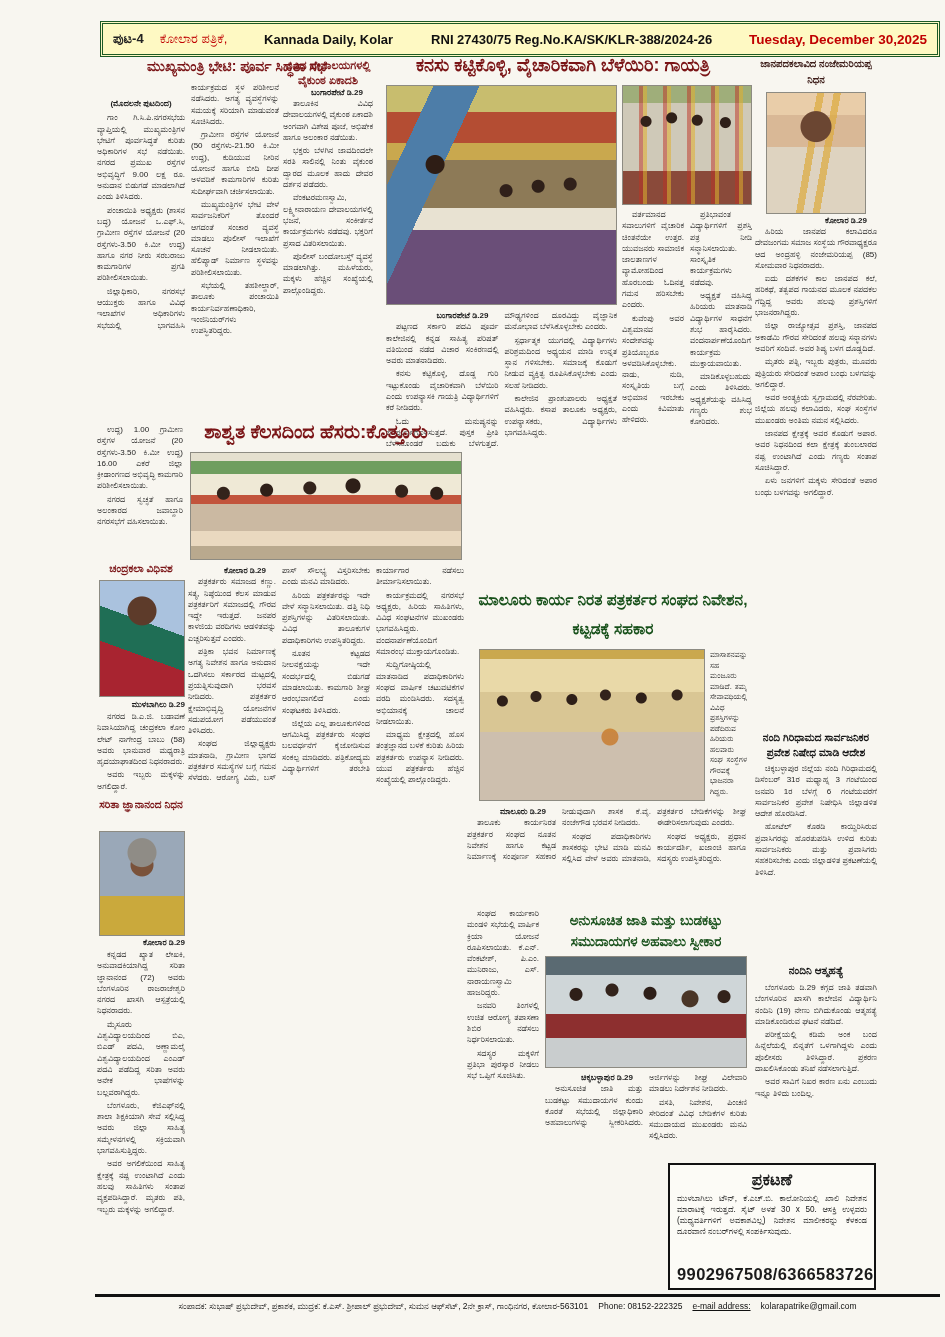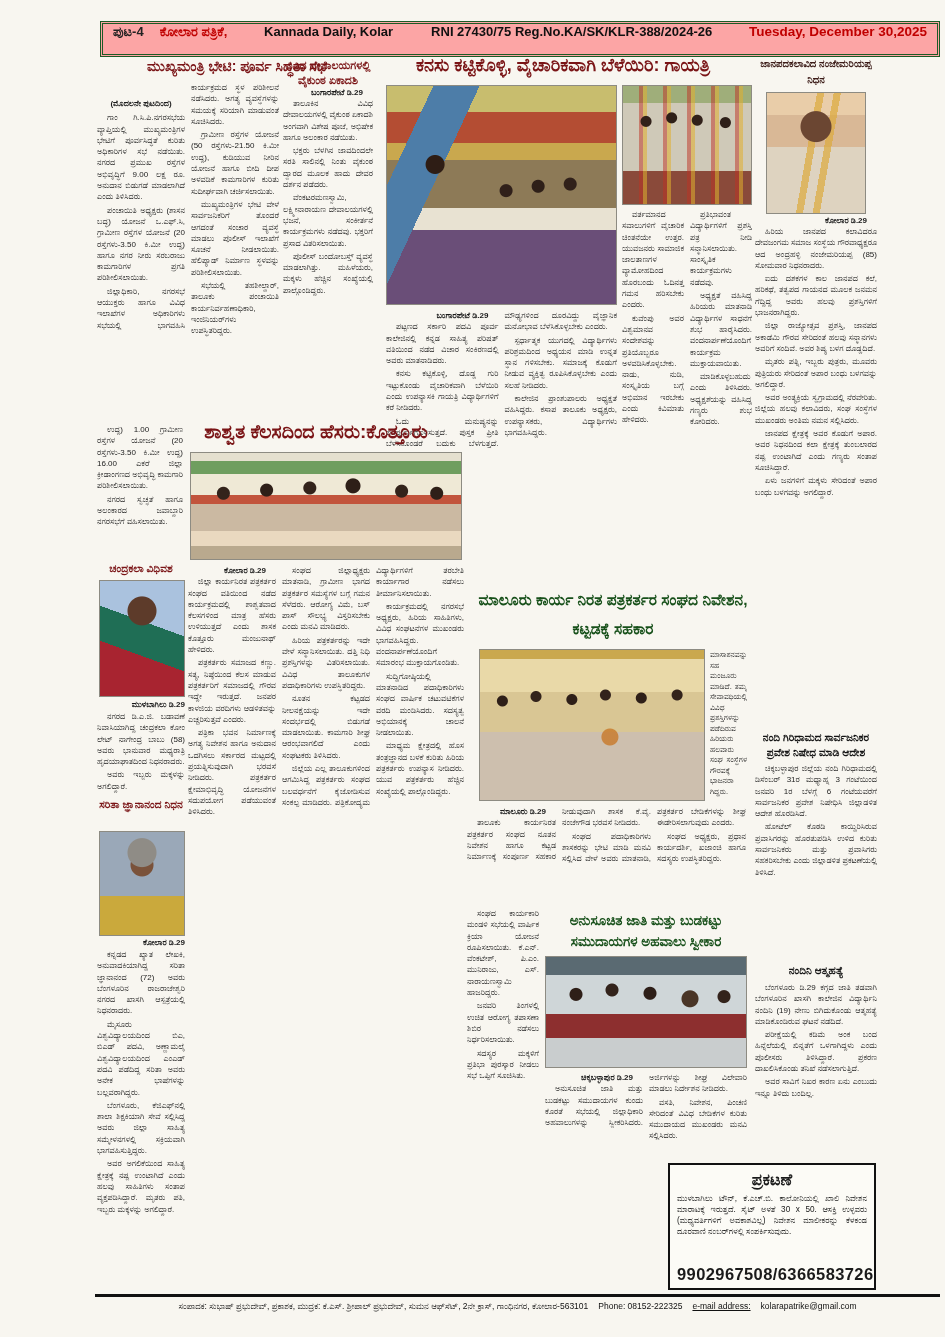--- a/index.html
+++ b/index.html
@@ -1,23 +1,23 @@
 <!DOCTYPE html>
 <html><head>
 <meta charset="utf-8">
 <style>
   html,body{margin:0;padding:0;background:#c9c7c2;}
   .sheet{position:relative;width:945px;height:1337px;margin:0 auto;background:#f8f6f0;
          font-family:"Liberation Sans","DejaVu Sans",sans-serif;color:#1a1a1a;overflow:hidden;}
   .abs{position:absolute;}
   
-  .masthead{display:flex;gap:16px;padding:0 10px;box-sizing:border-box;
-            border:3px double #1c5a26;background:#fca5a5;height:36px;}
+  .masthead{display:flex;align-items:center;gap:16px;padding:0 10px;box-sizing:border-box;
+            border:3px double #1c5a26;background:#fef9c3;height:36px;}
   .mh-page{font-weight:bold;font-size:13px;color:#222;}
-  .mh-name{font-weight:bold;font-size:13px;color:#c00000;}
+  .mh-name{font-weight:normal;font-size:13px;color:#c00000;}
   .mh-center{flex:1;display:flex;gap:38px;justify-content:center;font-weight:bold;font-size:13px;color:#111;}
   .mh-date{font-weight:bold;font-size:13.5px;color:#c00000;}
   
   .hl{font-weight:bold;text-align:center;}
   .hl-maroon{color:#7a1416;}
   .hl-green{color:#17501a;}
   .subhead{font-weight:bold;text-align:center;color:#141414;}
   
   .b{font-size:8px;line-height:11.3px;text-align:justify;overflow:hidden;color:#1c1c1c;}
   .cols2{column-count:2;column-gap:6px;}
@@ -153,21 +153,21 @@
       <p class="para">ಅಧ್ಯಕ್ಷತೆ ವಹಿಸಿದ್ದ ಹಿರಿಯರು ಮಾತನಾಡಿ ವಿದ್ಯಾರ್ಥಿಗಳ ಸಾಧನೆಗೆ ಶುಭ ಹಾರೈಸಿದರು. ವಂದನಾರ್ಪಣೆಯೊಂದಿಗೆ ಕಾರ್ಯಕ್ರಮ ಮುಕ್ತಾಯವಾಯಿತು.</p>
       <p class="para">ಮಾಡಿಕೊಳ್ಳಬಹುದು ಎಂದು ತಿಳಿಸಿದರು. ಅಧ್ಯಕ್ಷಶೆಯನ್ನು ವಹಿಸಿದ್ದ ಗಣ್ಯರು ಶುಭ ಕೋರಿದರು.</p>
     </div>
 
   <div class="abs rightcol" style="left:755px;top:56px;width:122px;height:1232px;overflow:hidden;">
     <div class="subhead" style="font-size:10px;line-height:16px;color:#3c1c18;">ಜಾನಪದಕಲಾವಿದ ನಂಜೇಮರಿಯಪ್ಪ ನಿಧನ</div>
     <div class="photo ph-elder rc-photo" style="width:100px;height:122px;"></div>
     <div class="dateline">ಕೋಲಾರ ಡಿ.29</div>
     <div class="b" style="height:498px;flex:none;">
         <p class="para">ಹಿರಿಯ ಜಾನಪದ ಕಲಾವಿದರೂ ದೇವಜಂಗಮ ಸಮಾಜ ಸಂಸ್ಥೆಯ ಗೌರವಾಧ್ಯಕ್ಷರೂ ಆದ ಅಂದ್ರಹಳ್ಳಿ ನಂಜೇಮರಿಯಪ್ಪ (85) ಸೋಮವಾರ ನಿಧನರಾದರು.</p>
-        <p class="para">ಐದು ದಶಕಗಳ ಕಾಲ ಜಾನಪದ ಕಲೆ, ಹರಿಕಥೆ, ತತ್ವಪದ ಗಾಯನದ ಮೂಲಕ ಜನಮನ ಗೆದ್ದಿದ್ದ ಅವರು ಹಲವು ಪ್ರಶಸ್ತಿಗಳಿಗೆ ಭಾಜನರಾಗಿದ್ದರು.</p>
+        <p class="para">ಐದು ದಶಕಗಳ ಕಾಲ ಜಾನಪದ ಕಲೆ, ಹರಿಕಥೆ, ತತ್ವಪದ ಗಾಯನದ ಮೂಲಕ ನಪದಕಲ ಗೆದ್ದಿದ್ದ ಅವರು ಹಲವು ಪ್ರಶಸ್ತಿಗಳಿಗೆ ಭಾಜನರಾಗಿದ್ದರು.</p>
         <p class="para">ಜಿಲ್ಲಾ ರಾಜ್ಯೋತ್ಸವ ಪ್ರಶಸ್ತಿ, ಜಾನಪದ ಅಕಾಡೆಮಿ ಗೌರವ ಸೇರಿದಂತೆ ಹಲವು ಸನ್ಮಾನಗಳು ಅವರಿಗೆ ಸಂದಿವೆ. ಅವರ ಶಿಷ್ಯ ಬಳಗ ದೊಡ್ಡದಿದೆ.</p>
         <p class="para">ಮೃತರು ಪತ್ನಿ, ಇಬ್ಬರು ಪುತ್ರರು, ಮೂವರು ಪುತ್ರಿಯರು ಸೇರಿದಂತೆ ಅಪಾರ ಬಂಧು ಬಳಗವನ್ನು ಅಗಲಿದ್ದಾರೆ.</p>
         <p class="para">ಅವರ ಅಂತ್ಯಕ್ರಿಯೆ ಸ್ವಗ್ರಾಮದಲ್ಲಿ ನೆರವೇರಿತು. ಜಿಲ್ಲೆಯ ಹಲವು ಕಲಾವಿದರು, ಸಂಘ ಸಂಸ್ಥೆಗಳ ಮುಖಂಡರು ಅಂತಿಮ ನಮನ ಸಲ್ಲಿಸಿದರು.</p>
         <p class="para">ಜಾನಪದ ಕ್ಷೇತ್ರಕ್ಕೆ ಅವರ ಕೊಡುಗೆ ಅಪಾರ. ಅವರ ನಿಧನದಿಂದ ಕಲಾ ಕ್ಷೇತ್ರಕ್ಕೆ ತುಂಬಲಾರದ ನಷ್ಟ ಉಂಟಾಗಿದೆ ಎಂದು ಗಣ್ಯರು ಸಂತಾಪ ಸೂಚಿಸಿದ್ದಾರೆ.</p>
         <p class="para">ಏಳು ಜನಗಳಿಗೆ ಮಕ್ಕಳು ಸೇರಿದಂತೆ ಅಪಾರ ಬಂಧು ಬಳಗವನ್ನು ಅಗಲಿದ್ದಾರೆ.</p>
       </div>
     <div class="subhead" style="font-size:10.5px;line-height:15px;margin:6px 0 3px;">ನಂದಿ ಗಿರಿಧಾಮದ ಸಾರ್ವಜನಿಕರ ಪ್ರವೇಶ ನಿಷೇಧ ಮಾಡಿ ಆದೇಶ</div>
     <div class="b" style="height:196px;flex:none;">
         <p class="para">ಚಿಕ್ಕಬಳ್ಳಾಪುರ ಜಿಲ್ಲೆಯ ನಂದಿ ಗಿರಿಧಾಮದಲ್ಲಿ ಡಿಸೆಂಬರ್ 31ರ ಮಧ್ಯಾಹ್ನ 3 ಗಂಟೆಯಿಂದ ಜನವರಿ 1ರ ಬೆಳಗ್ಗೆ 6 ಗಂಟೆಯವರೆಗೆ ಸಾರ್ವಜನಿಕರ ಪ್ರವೇಶ ನಿಷೇಧಿಸಿ ಜಿಲ್ಲಾಡಳಿತ ಆದೇಶ ಹೊರಡಿಸಿದೆ.</p>
         <p class="para">ಹೋಟೆಲ್ ಕೊಠಡಿ ಕಾಯ್ದಿರಿಸಿರುವ ಪ್ರವಾಸಿಗರನ್ನು ಹೊರತುಪಡಿಸಿ ಉಳಿದ ಕುರಿತು ಸಾರ್ವಜನಿಕರು ಮತ್ತು ಪ್ರವಾಸಿಗರು ಸಹಕರಿಸಬೇಕು ಎಂದು ಜಿಲ್ಲಾಡಳಿತ ಪ್ರಕಟಣೆಯಲ್ಲಿ ತಿಳಿಸಿದೆ.</p>
@@ -178,21 +178,20 @@
         <p class="para">ಪರೀಕ್ಷೆಯಲ್ಲಿ ಕಡಿಮೆ ಅಂಕ ಬಂದ ಹಿನ್ನೆಲೆಯಲ್ಲಿ ಖಿನ್ನತೆಗೆ ಒಳಗಾಗಿದ್ದಳು ಎಂದು ಪೊಲೀಸರು ತಿಳಿಸಿದ್ದಾರೆ. ಪ್ರಕರಣ ದಾಖಲಿಸಿಕೊಂಡು ತನಿಖೆ ನಡೆಸಲಾಗುತ್ತಿದೆ.</p>
         <p class="para">ಅವರ ಸಾವಿಗೆ ನಿಖರ ಕಾರಣ ಏನು ಎಂಬುದು ಇನ್ನೂ ತಿಳಿದು ಬಂದಿಲ್ಲ.</p>
       </div>
   </div>
 
   <div class="abs hl hl-maroon" style="left:163px;top:421px;width:306px;font-size:19px;white-space:nowrap;">ಶಾಶ್ವತ ಕೆಲಸದಿಂದ ಹೆಸರು:ಕೊತ್ತೂರು</div>
   <div class="abs photo ph-lamp" style="left:190px;top:452px;width:272px;height:108px;"></div>
   <div class="abs b cols3" style="left:188px;top:565px;width:276px;height:723px;">
     <div class="dateline">ಕೋಲಾರ ಡಿ.29</div>
     <div>
-        <p class="para">ಜಿಲ್ಲಾ ಕಾರ್ಯನಿರತ ಪತ್ರಕರ್ತರ ಸಂಘದ ವತಿಯಿಂದ ನಡೆದ ಕಾರ್ಯಕ್ರಮದಲ್ಲಿ ಶಾಶ್ವತವಾದ ಕೆಲಸಗಳಿಂದ ಮಾತ್ರ ಹೆಸರು ಉಳಿಯುತ್ತದೆ ಎಂದು ಶಾಸಕ ಕೊತ್ತೂರು ಮಂಜುನಾಥ್ ಹೇಳಿದರು.</p>
         <p class="para">ಪತ್ರಕರ್ತರು ಸಮಾಜದ ಕಣ್ಣು. ಸತ್ಯ, ನಿಷ್ಠೆಯಿಂದ ಕೆಲಸ ಮಾಡುವ ಪತ್ರಕರ್ತರಿಗೆ ಸಮಾಜದಲ್ಲಿ ಗೌರವ ಇದ್ದೇ ಇರುತ್ತದೆ. ಜನಪರ ಕಾಳಜಿಯ ವರದಿಗಳು ಆಡಳಿತವನ್ನು ಎಚ್ಚರಿಸುತ್ತವೆ ಎಂದರು.</p>
         <p class="para">ಪತ್ರಿಕಾ ಭವನ ನಿರ್ಮಾಣಕ್ಕೆ ಅಗತ್ಯ ನಿವೇಶನ ಹಾಗೂ ಅನುದಾನ ಒದಗಿಸಲು ಸರ್ಕಾರದ ಮಟ್ಟದಲ್ಲಿ ಪ್ರಯತ್ನಿಸುವುದಾಗಿ ಭರವಸೆ ನೀಡಿದರು. ಪತ್ರಕರ್ತರ ಕ್ಷೇಮಾಭಿವೃದ್ಧಿ ಯೋಜನೆಗಳ ಸದುಪಯೋಗ ಪಡೆಯುವಂತೆ ತಿಳಿಸಿದರು.</p>
         <p class="para">ಸಂಘದ ಜಿಲ್ಲಾಧ್ಯಕ್ಷರು ಮಾತನಾಡಿ, ಗ್ರಾಮೀಣ ಭಾಗದ ಪತ್ರಕರ್ತರ ಸಮಸ್ಯೆಗಳ ಬಗ್ಗೆ ಗಮನ ಸೆಳೆದರು. ಆರೋಗ್ಯ ವಿಮೆ, ಬಸ್ ಪಾಸ್ ಸೌಲಭ್ಯ ವಿಸ್ತರಿಸಬೇಕು ಎಂದು ಮನವಿ ಮಾಡಿದರು.</p>
         <p class="para">ಹಿರಿಯ ಪತ್ರಕರ್ತರನ್ನು ಇದೇ ವೇಳೆ ಸನ್ಮಾನಿಸಲಾಯಿತು. ದತ್ತಿ ನಿಧಿ ಪ್ರಶಸ್ತಿಗಳನ್ನು ವಿತರಿಸಲಾಯಿತು. ವಿವಿಧ ತಾಲೂಕುಗಳ ಪದಾಧಿಕಾರಿಗಳು ಉಪಸ್ಥಿತರಿದ್ದರು.</p>
         <p class="para">ನೂತನ ಕಟ್ಟಡದ ನೀಲನಕ್ಷೆಯನ್ನು ಇದೇ ಸಂದರ್ಭದಲ್ಲಿ ಬಿಡುಗಡೆ ಮಾಡಲಾಯಿತು. ಕಾಮಗಾರಿ ಶೀಘ್ರ ಆರಂಭವಾಗಲಿದೆ ಎಂದು ಸಂಘಟಕರು ತಿಳಿಸಿದರು.</p>
         <p class="para">ಜಿಲ್ಲೆಯ ಎಲ್ಲ ತಾಲೂಕುಗಳಿಂದ ಆಗಮಿಸಿದ್ದ ಪತ್ರಕರ್ತರು ಸಂಘದ ಬಲವರ್ಧನೆಗೆ ಕೈಜೋಡಿಸುವ ಸಂಕಲ್ಪ ಮಾಡಿದರು. ಪತ್ರಿಕೋದ್ಯಮ ವಿದ್ಯಾರ್ಥಿಗಳಿಗೆ ತರಬೇತಿ ಕಾರ್ಯಾಗಾರ ನಡೆಸಲು ತೀರ್ಮಾನಿಸಲಾಯಿತು.</p>
         <p class="para">ಕಾರ್ಯಕ್ರಮದಲ್ಲಿ ನಗರಸಭೆ ಅಧ್ಯಕ್ಷರು, ಹಿರಿಯ ಸಾಹಿತಿಗಳು, ವಿವಿಧ ಸಂಘಟನೆಗಳ ಮುಖಂಡರು ಭಾಗವಹಿಸಿದ್ದರು. ವಂದನಾರ್ಪಣೆಯೊಂದಿಗೆ ಸಮಾರಂಭ ಮುಕ್ತಾಯಗೊಂಡಿತು.</p>
         <p class="para">ಸುದ್ದಿಗೋಷ್ಠಿಯಲ್ಲಿ ಮಾತನಾಡಿದ ಪದಾಧಿಕಾರಿಗಳು ಸಂಘದ ವಾರ್ಷಿಕ ಚಟುವಟಿಕೆಗಳ ವರದಿ ಮಂಡಿಸಿದರು. ಸದಸ್ಯತ್ವ ಅಭಿಯಾನಕ್ಕೆ ಚಾಲನೆ ನೀಡಲಾಯಿತು.</p>
         <p class="para">ಮಾಧ್ಯಮ ಕ್ಷೇತ್ರದಲ್ಲಿ ಹೊಸ ತಂತ್ರಜ್ಞಾನದ ಬಳಕೆ ಕುರಿತು ಹಿರಿಯ ಪತ್ರಕರ್ತರು ಉಪನ್ಯಾಸ ನೀಡಿದರು. ಯುವ ಪತ್ರಕರ್ತರು ಹೆಚ್ಚಿನ ಸಂಖ್ಯೆಯಲ್ಲಿ ಪಾಲ್ಗೊಂಡಿದ್ದರು.</p>
       </div>

